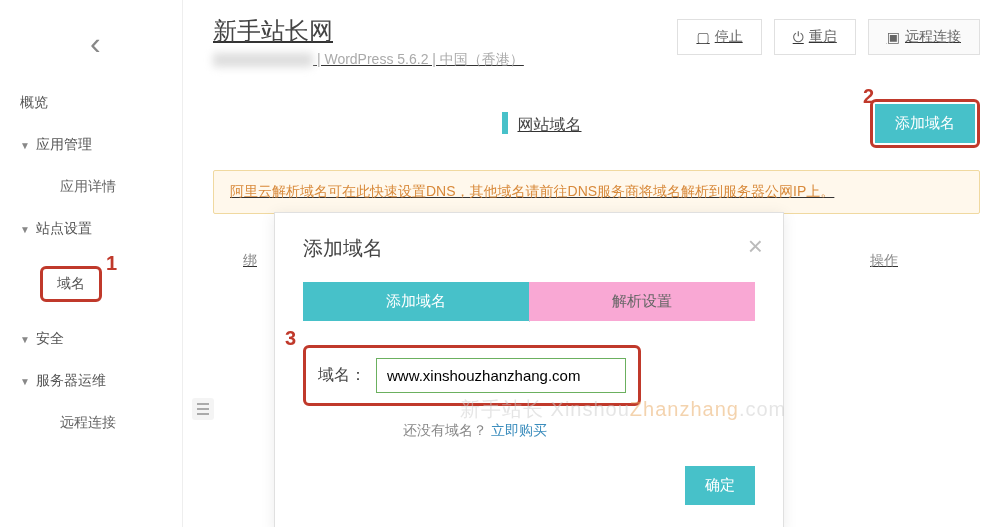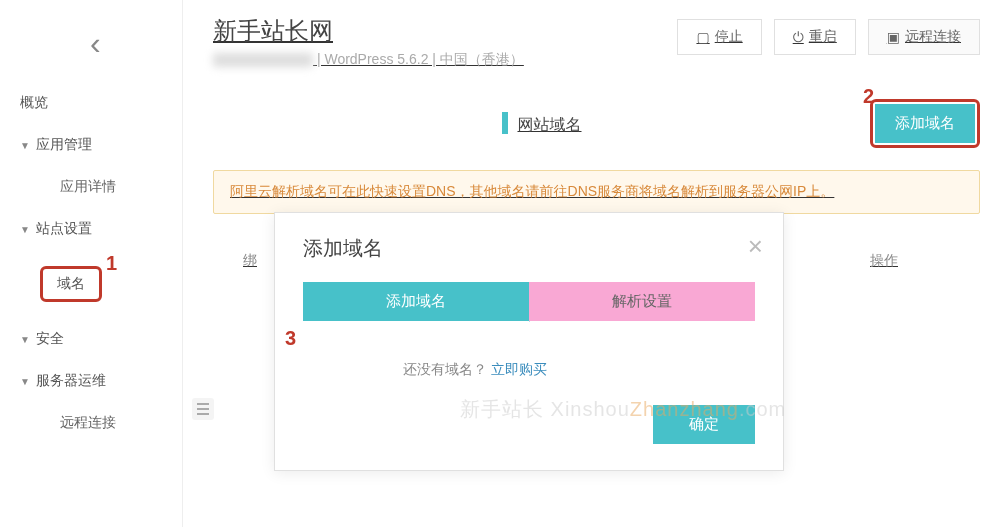--- a/index.html
+++ b/index.html
@@ -43,21 +43,21 @@
     .tab { flex: 1; text-align: center; padding: 10px 0; font-size: 15px; background: #f9a8d4; color: #666; cursor: pointer; position: relative; }
     .tab.active { background: #47c1c9; color: #fff; }
     .tab.active::after { content: ''; position: absolute; right: -16px; top: 0; border-top: 20px solid transparent; border-bottom: 20px solid transparent; border-left: 16px solid #47c1c9; }
     .domain-row { display: flex; align-items: center; gap: 10px; position: relative; }
     .domain-row .box { border: 3px solid #c0392b; border-radius: 6px; padding: 10px 12px; display: flex; align-items: center; gap: 10px; }
     .domain-label { font-size: 16px; color: #444; }
     .domain-input { border: 1px solid #6bb05f; padding: 8px 10px; font-size: 15px; width: 250px; outline: none; }
     .marker.m3 { left: -18px; top: -18px; }
     .no-domain { margin-top: 16px; padding-left: 100px; font-size: 14px; color: #888; }
     .no-domain a { color: #3b8dbd; text-decoration: none; }
-    .confirm { background: #47c1c9; color: #fff; border: none; padding: 10px 36px; font-size: 15px; cursor: pointer; float: right; margin-top: 26px; }
+    .confirm { background: #47c1c9; color: #fff; border: none; padding: 10px 20px; font-size: 15px; cursor: pointer; float: right; margin-top: 26px; }
     .legend-icon { width: 22px; height: 22px; position: absolute; left: 192px; top: 398px; background: #f4f4f4; border-radius: 3px; display: flex; flex-direction: column; justify-content: center; align-items: center; gap: 3px; }
     .legend-icon div { width: 12px; height: 2px; background: #aaa; }
     .watermark { position: absolute; left: 460px; top: 396px; font-size: 20px; color: #ccc; font-weight: 500; letter-spacing: 1px; pointer-events: none; opacity: 0.5; }
     .watermark .orange { color: #e9a860; }
   </style>
 </head>
 <body>
 
 <div class="layout">
   <div class="sidebar">
@@ -134,20 +134,24 @@
 
 <div class="modal-wrap">
   <div class="modal-title">添加域名</div>
   <div class="modal-close">×</div>
   <div class="tabs">
     <div class="tab active">添加域名</div>
     <div class="tab">解析设置</div>
   </div>
   <div class="domain-row">
     <span class="marker m3">3</span>
+    <div class="box">
+      <span class="domain-label">域名：</span>
+      <input class="domain-input" value="www.xinshouzhanzhang.com" style="">
+    </div>
   </div>
   <div class="no-domain">
     <span>还没有域名？</span>
     <a href="#">立即购买</a>
   </div>
   <button class="confirm">确定</button>
 </div>
 
 <div class="legend-icon">
     <div></div>

